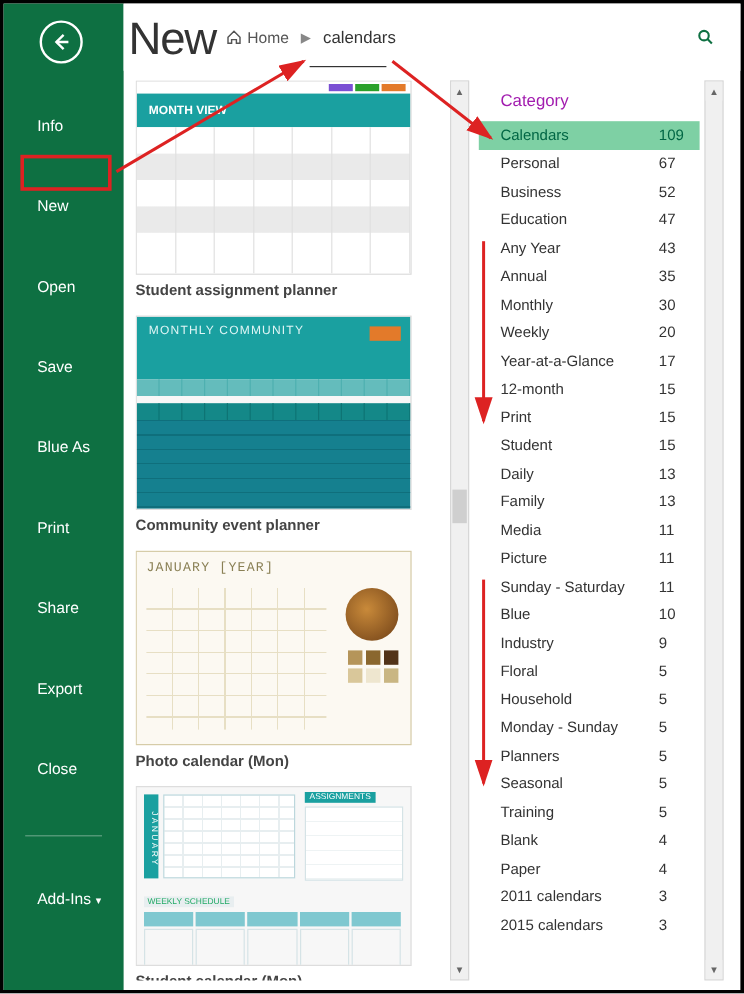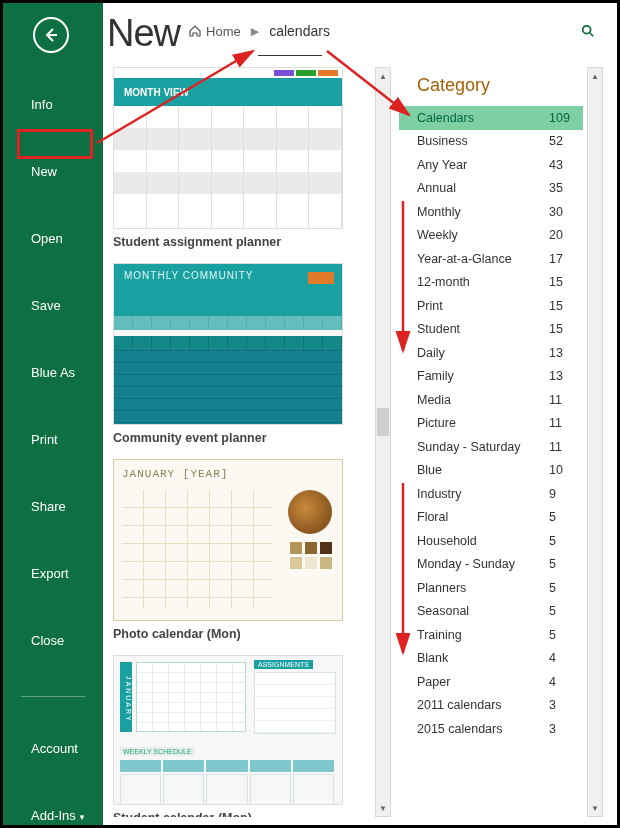--- a/index.html
+++ b/index.html
@@ -89,21 +89,21 @@
   .thumb4-ws-body { height:38px; display:flex; margin-top:2px; }
   .thumb4-ws-body span { flex:1; border:1px solid #d5e3e6; margin-right:2px; }
 
   
   .scroll-rail { position:absolute; width:16px; background:#f0f0f0; border:1px solid #d7d7d7; }
   .scroll-btn { height:16px; background:#f0f0f0; display:flex; align-items:center; justify-content:center; font-size:8px; color:#666; cursor:pointer;}
   .scroll-thumb { position:absolute; left:1px; right:1px; background:#cfcfcf; }
 
   
   .cat-panel { position:absolute; left:396px; top:64px; right:34px; bottom:8px; }
-  .cat-header { font-size:18px; color:#a16207; padding: 8px 0 10px 18px; }
+  .cat-header { font-size:14px; color:#a21caf; padding: 8px 0 10px 18px; }
   .cat-list { }
   .cat-row { display:flex; justify-content:space-between; align-items:center; height:23.5px; font-size:12.5px; color:#333; padding:0 10px 0 18px; cursor:pointer;}
   .cat-row.selected { background:#7ed0a4; }
   .cat-row.selected .cat-name, .cat-row.selected .cat-count { color:#064; font-weight:400;}
   .cat-count { color:#333; min-width:24px; }
 
   
   svg.arrow { position:absolute; pointer-events:none; overflow:visible; }
 </style>
 </head>
@@ -121,21 +121,20 @@
     <span class="side-item">Info</span>
     <span class="side-item">New</span>
     <span class="side-item">Open</span>
     <span class="side-item">Save</span>
     <span class="side-item">Blue As</span>
     <span class="side-item">Print</span>
     <span class="side-item">Share</span>
     <span class="side-item">Export</span>
     <span class="side-item">Close</span>
     <div class="side-sep" style="margin-top:40px"></div>
-    <span class="side-item">Account</span>
     <span class="side-item add-ins">Add-Ins</span>
   </div>
 
   <div class="hi-box" style="left:14px; top:126px; width:76px; height:30px;"></div>
 
   <div class="header">
     <div class="page-title">New</div>
     <span class="home-icon">
       <svg width="14" height="14" viewBox="0 0 14 14">
           <path d="M2 7 L7 2 L12 7 V12 H9 V9 H5 V12 H2 Z" fill="none" stroke="#555" stroke-width="1.2"></path>
@@ -271,22 +270,30 @@
   </div>
 
   <div class="cat-panel">
     <div class="cat-header">Category</div>
     <div class="cat-list" id="cat-list">
         <div class="cat-row selected">
           <span class="cat-name">Calendars</span>
           <span class="cat-count">109</span>
         </div>
         <div class="cat-row">
+          <span class="cat-name">Personal</span>
+          <span class="cat-count">67</span>
+        </div>
+        <div class="cat-row">
           <span class="cat-name">Business</span>
           <span class="cat-count">52</span>
+        </div>
+        <div class="cat-row">
+          <span class="cat-name">Education</span>
+          <span class="cat-count">47</span>
         </div>
         <div class="cat-row">
           <span class="cat-name">Any Year</span>
           <span class="cat-count">43</span>
         </div>
         <div class="cat-row">
           <span class="cat-name">Annual</span>
           <span class="cat-count">35</span>
         </div>
         <div class="cat-row">

